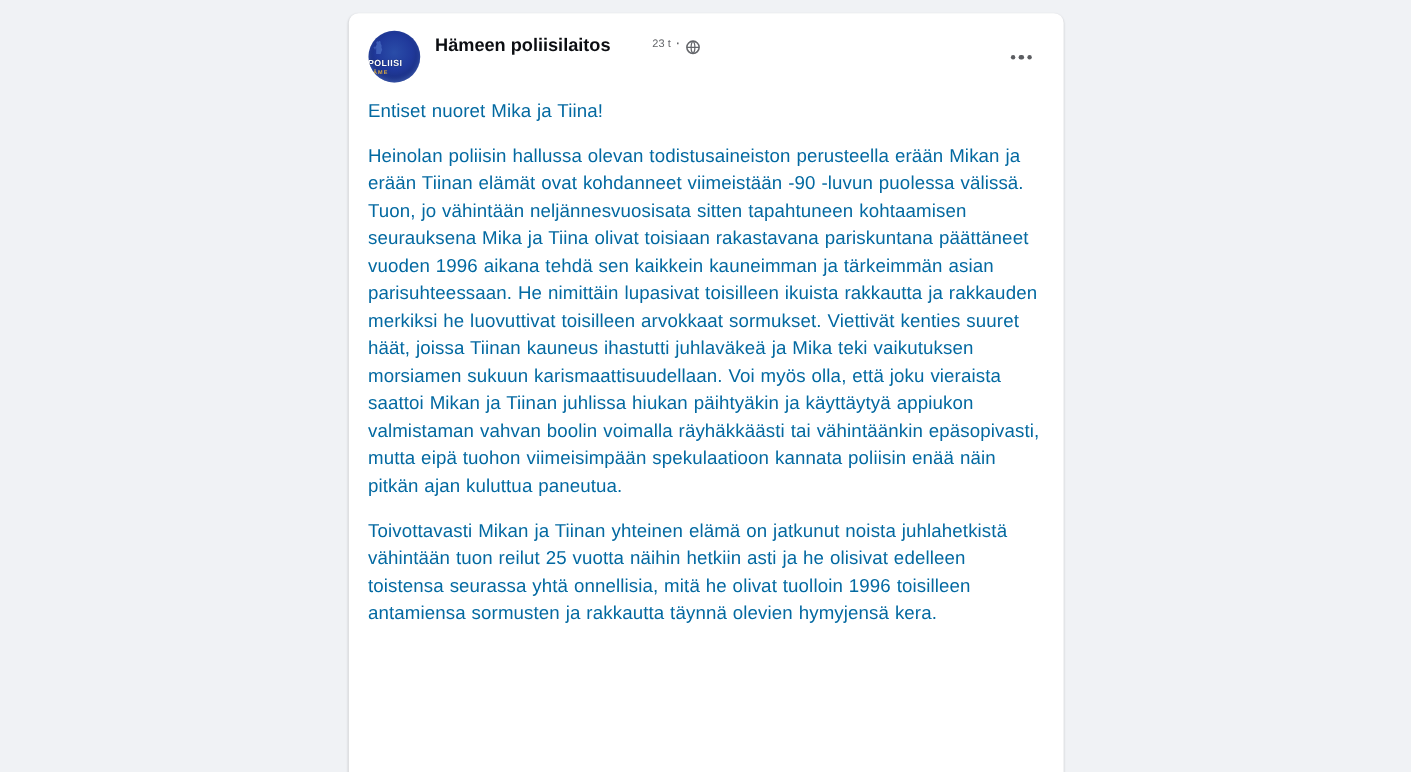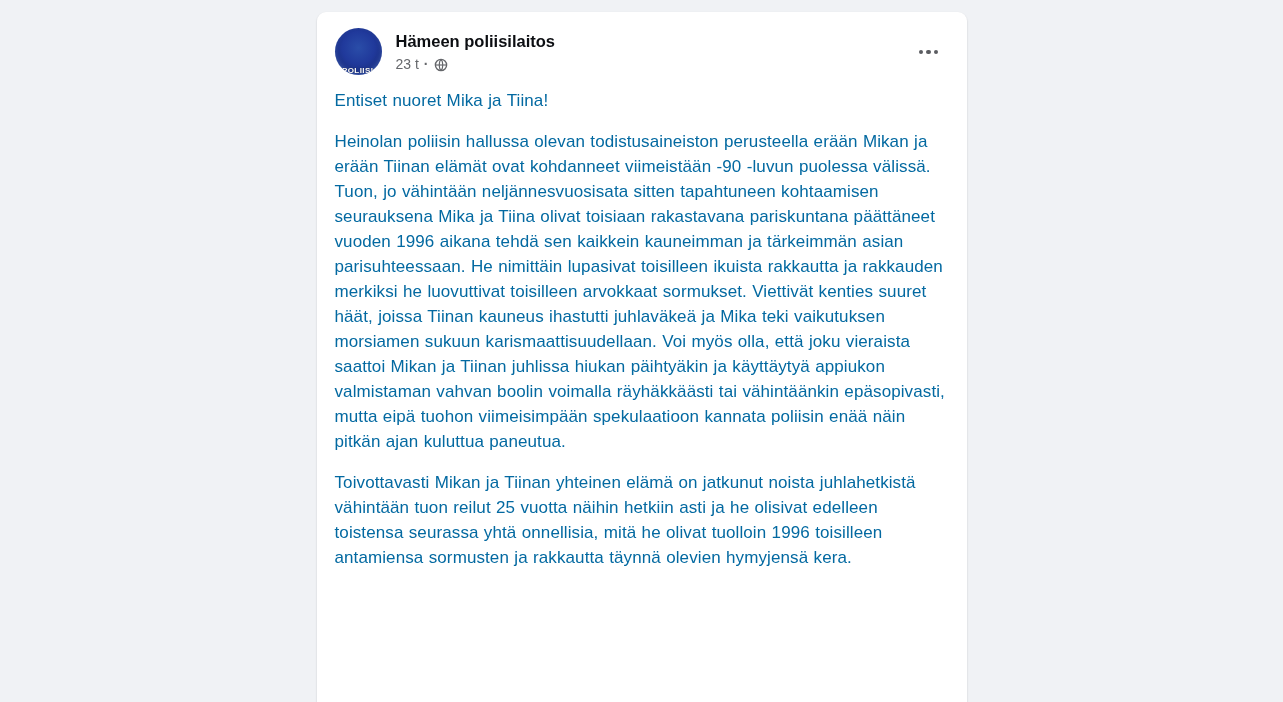--- a/index.html
+++ b/index.html
@@ -29,22 +29,22 @@
     gap: 14px;
     margin-bottom: 13px;
   }
   .avatar {
     width: 47px;
     height: 47px;
     border-radius: 50%;
     background: radial-gradient(circle at 50% 42%, #2a4da8 0%, #20399b 45%, #152665 100%);
     box-shadow: inset 0 -2px 4px rgba(90,130,220,0.45);
     display: flex;
-    flex-direction: row;
-    align-items: flex-end;
+    flex-direction: column;
+    align-items: flex-start;
     justify-content: center;
     flex-shrink: 0;
     cursor: pointer;
     position: relative;
     overflow: hidden;
   }
   .avatar .emblem { margin-bottom: -1px; opacity: 0.85; }
   .avatar .logo-line1 {
     color: #ffffff;
     font-size: 8px;
@@ -54,36 +54,36 @@
     text-shadow: 0 0 1px rgba(0,0,0,0.6);
   }
   .avatar .logo-line2 {
     color: #d7a944;
     font-size: 5px;
     font-weight: bold;
     letter-spacing: 1px;
     line-height: 1;
     margin-top: 2px;
   }
-  .header-info { display: flex; flex-direction: column; padding-top: 3px; flex: 1; }
+  .header-info { display: flex; flex-direction: row; padding-top: 3px; flex: 1; gap: 38px; }
   .author-name {
     font-size: 16.5px;
     font-weight: 600;
     color: #0c0e12;
     line-height: 1.25;
     text-decoration: none;
     cursor: pointer;
   }
   .meta-row {
     display: flex;
-    align-items: flex-end;
+    align-items: flex-start;
     gap: 5px;
     margin-top: 4px;
     color: #65676b;
-    font-size: 14px;
+    font-size: 10px;
   }
   .meta-row .timestamp { cursor: pointer; }
   .meta-row .dot-sep { font-weight: bold; }
   .globe-icon { display: inline-flex; color: #65676b; margin-top: 1px; }
 
   .more-button {
     width: 36px;
     height: 36px;
     border: none;
     background: transparent;

